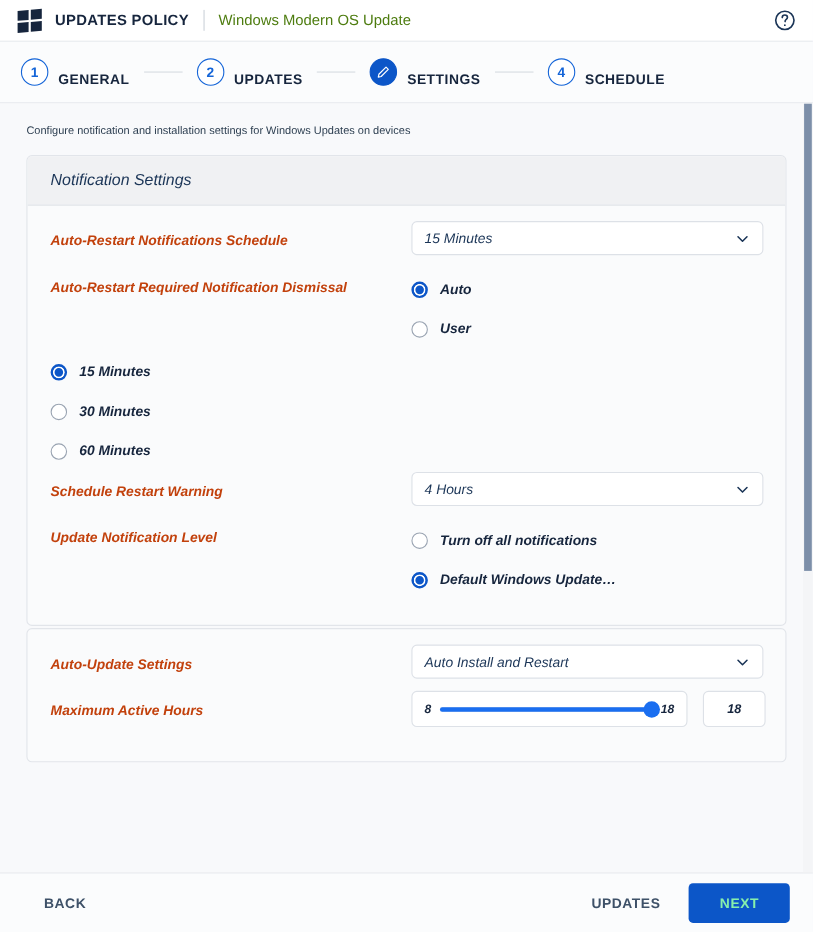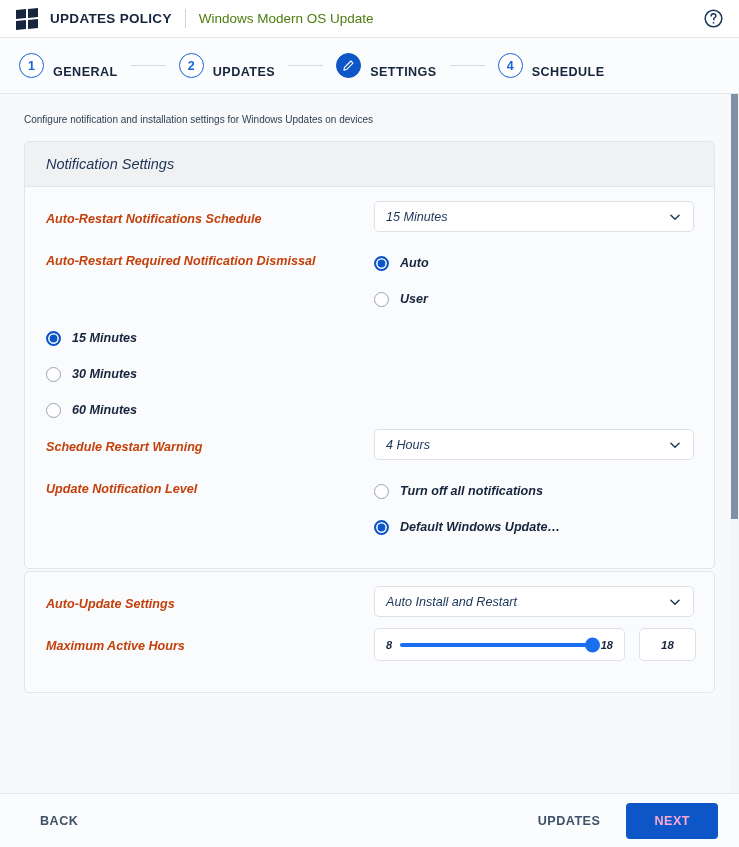--- a/index.html
+++ b/index.html
@@ -303,21 +303,21 @@
     color: #3e5168;
     background: none;
     border: none;
     cursor: pointer;
     padding: 8px 4px;
     font-family: "Liberation Sans", sans-serif;
   }
   .footer-spacer { flex: 1; }
   .btn-primary {
     background: #0c56c8;
-    color: #f9a8d4;
+    color: #86efac;
     border: none;
     border-radius: 4px;
     font-size: 12.6px;
     font-weight: bold;
     letter-spacing: 0.5px;
     padding: 11px 28px;
     margin-left: 22px;
     cursor: pointer;
     font-family: "Liberation Sans", sans-serif;
   }

